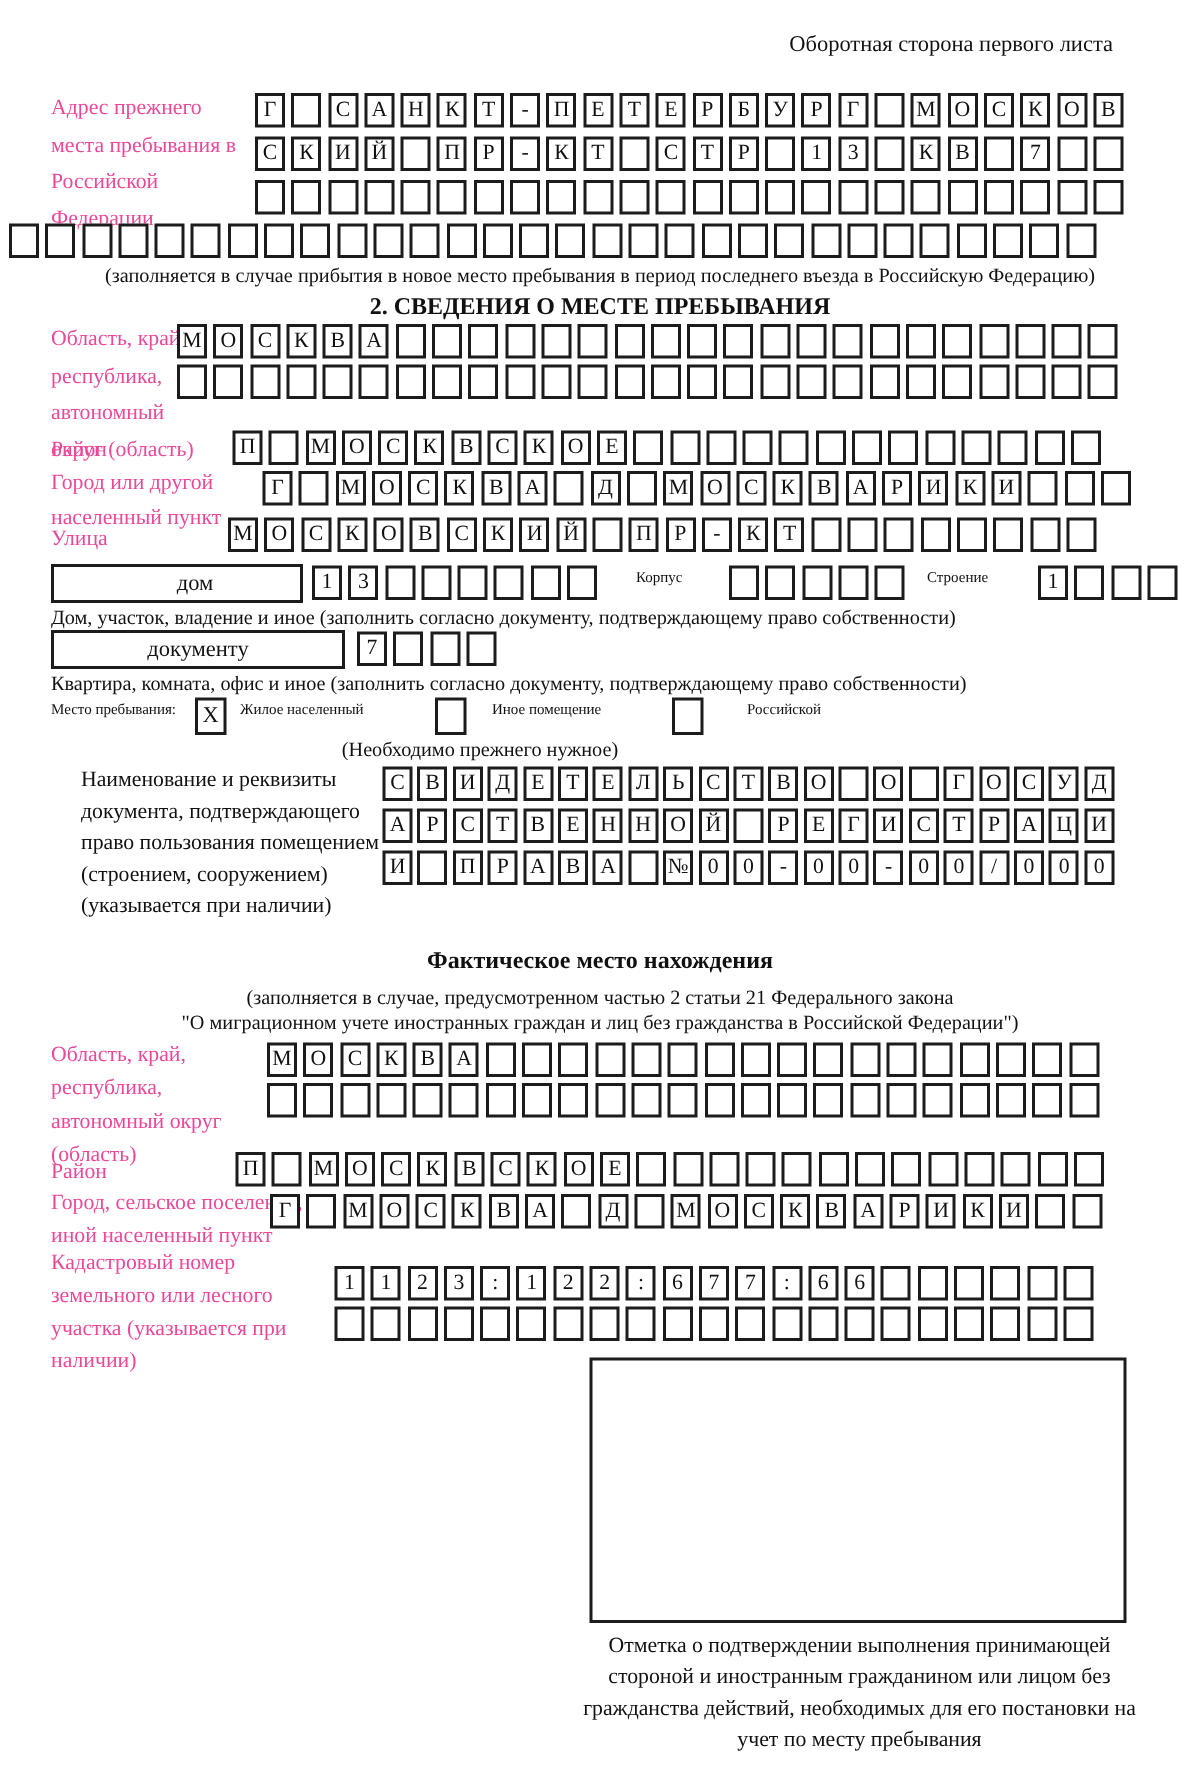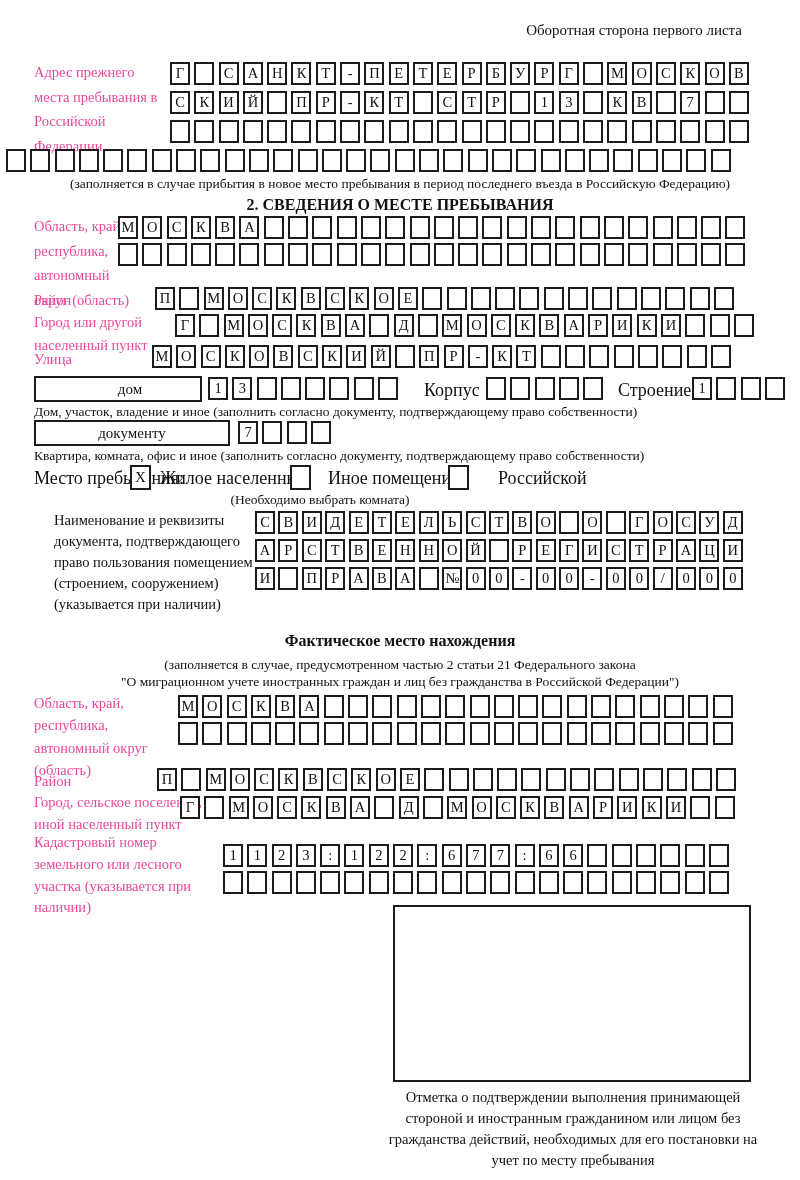--- a/index.html
+++ b/index.html
@@ -13,21 +13,21 @@
   .center{text-align:center;width:100%;}
   .row{position:absolute;display:flex;}
   .cell{width:20px;height:23px;border:2px solid #1c1c1c;margin-right:4.3px;
         display:inline-flex;align-items:center;justify-content:center;
         font-size:14.5px;box-sizing:border-box;background:#fff;flex:none;}
   .tight .cell{margin-right:3.4px;width:20px;}
   .widebox{position:absolute;height:26px;border:2px solid #1c1c1c;box-sizing:border-box;
         display:flex;align-items:center;justify-content:center;font-size:15px;background:#fff;}
   .chk{position:absolute;width:21px;height:25px;border:2px solid #1c1c1c;box-sizing:border-box;
         display:flex;align-items:center;justify-content:center;font-size:15px;background:#fff;}
-  .inline-lbl{position:absolute;font-size:18px;}
+  .inline-lbl{position:absolute;font-size:10px;}
   .stampbox{position:absolute;border:2px solid #1c1c1c;background:#fff;box-sizing:border-box;}
 </style>
 </head>
 <body>
 
 <div id="page">
 
   <div class="abs cap" style="top:22px;right:58px;font-size:15px;">Оборотная сторона первого листа</div>
 
   <div class="abs lbl" style="left:34px;top:60px;width:135px;">Адрес прежнего места пребывания в Российской Федерации</div>
@@ -324,21 +324,21 @@
     </div>
   <div class="abs cap" style="left:34px;top:448px;">Квартира, комната, офис и иное (заполнить согласно документу, подтверждающему право собственности)</div>
 
   <div class="inline-lbl" style="left:34px;top:468px;">Место пребывания:</div>
   <div class="chk" style="left:130px;top:465px;">X</div>
   <div class="inline-lbl" style="left:160px;top:468px;">Жилое населенный</div>
   <div class="chk" style="left:290px;top:465px;"></div>
   <div class="inline-lbl" style="left:328px;top:468px;">Иное помещение</div>
   <div class="chk" style="left:448px;top:465px;"></div>
   <div class="inline-lbl" style="left:498px;top:468px;">Российской</div>
-  <div class="abs cap" style="left:95px;top:492px;width:450px;text-align:center;">(Необходимо выбрать комната)</div>
+  <div class="abs cap" style="left:95px;top:492px;width:450px;text-align:center;">(Необходимо прежнего нужное)</div>
 
   <div class="abs lbl-tight" style="left:34px;top:510px;width:215px;margin-left:20px;">Наименование и реквизиты документа, подтверждающего право пользования помещением (строением, сооружением) (указывается при наличии)</div>
   <div class="row tight" style="left:255px;top:511px;">
       <span class="cell">С</span>
       <span class="cell">В</span>
       <span class="cell">И</span>
       <span class="cell">Д</span>
       <span class="cell">Е</span>
       <span class="cell">Т</span>
       <span class="cell">Е</span>

